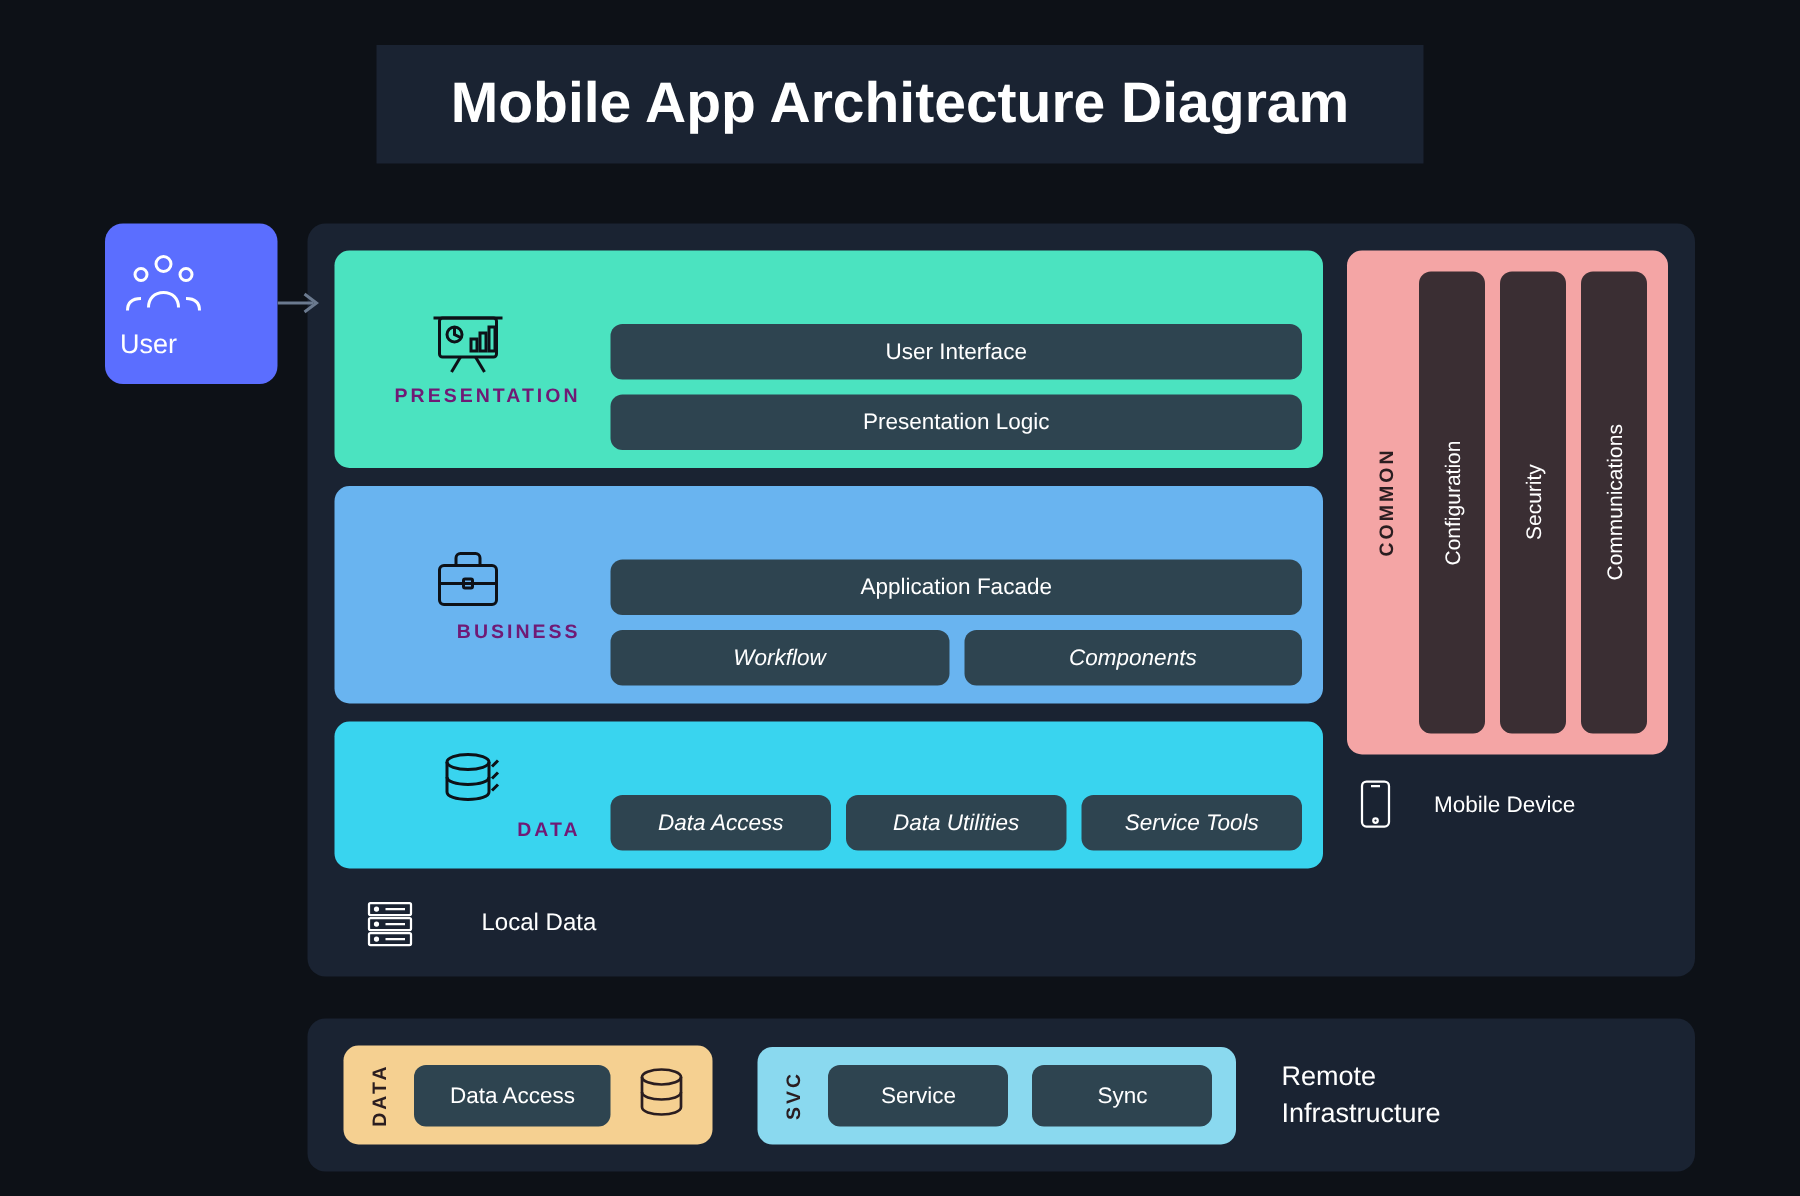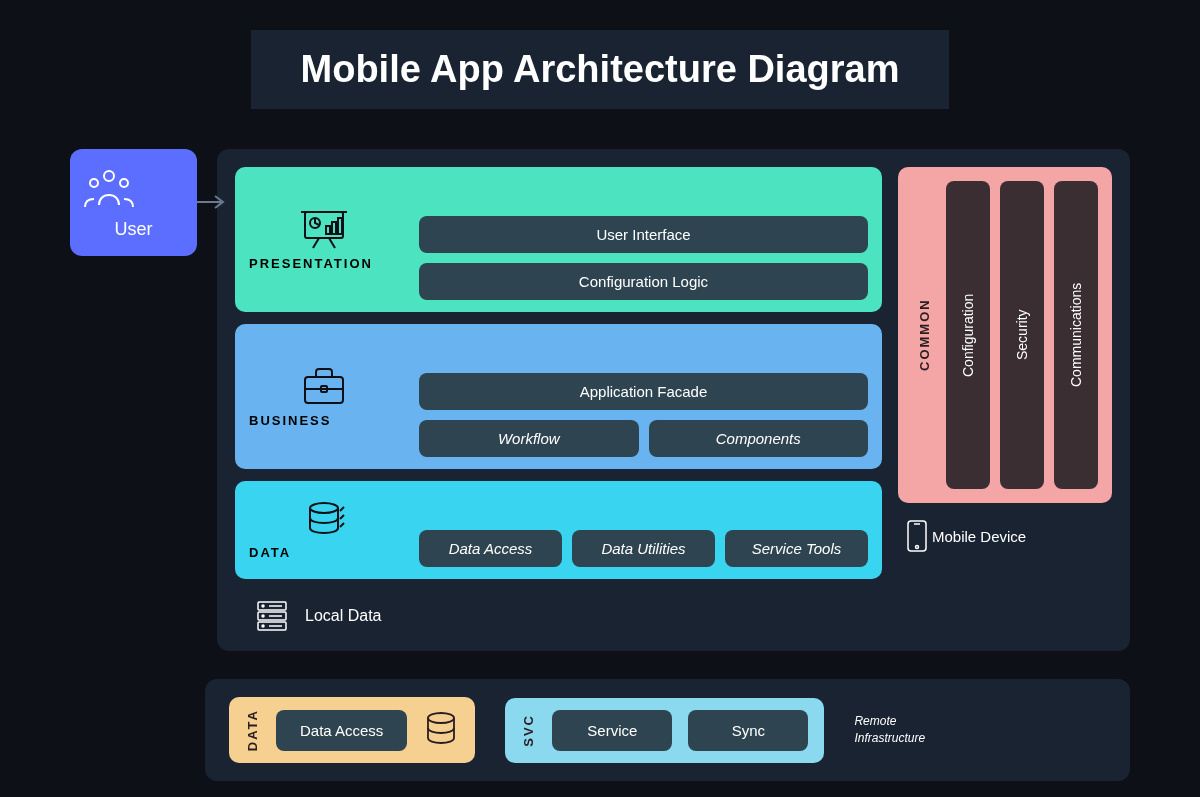--- a/index.html
+++ b/index.html
@@ -22,23 +22,23 @@
   font-weight: 600;
 }
 .row {
   display: flex;
   gap: 20px;
   align-items: flex-start;
 }
 .user-box {
   background: #5b6eff;
   border-radius: 12px;
-  width: 127px;
+  width: 115px;
   padding: 18px 10px 16px;
-  text-align: center;
+  text-align: left;
   position: relative;
 }
 .user-box .icon { margin-bottom: 8px; }
 .user-box .label { font-size: 18px; font-weight: 500; }
 .arrow {
   position: absolute;
   right: -30px;
   top: 45px;
 }
 .main-block {
@@ -60,22 +60,22 @@
   padding: 12px 14px;
   display: flex;
   gap: 20px;
   align-items: center;
 }
 .layer.presentation { background: #4be3c0; }
 .layer.business { background: #69b4f0; }
 .layer.data { background: #39d4ef; }
 .layer-left {
   width: 150px;
-  text-align: left;
-  color: #000000;
+  text-align: right;
+  color: #701a75;
 }
 .layer-left .icon { margin-bottom: 6px; display:flex; justify-content:center; }
 .layer-left .label {
   font-size: 13px;
   font-weight: 600;
   letter-spacing: 2px;
 }
 .layer-right {
   flex: 1;
   display: flex;
@@ -96,21 +96,21 @@
   display: flex;
   gap: 10px;
   font-style: italic;
 }
 .local-footer {
   padding: 8px 20px 0;
   display: flex;
   align-items: center;
   gap: 16px;
 }
-.local-footer .text { font-size: 16px; }
+.local-footer .text { font-size: 16px; margin-left: 28px; }
 .common-panel {
   background: #f4a5a5;
   border-radius: 10px;
   padding: 14px;
   display: flex;
   gap: 10px;
   height: 336px;
 }
 .vbar {
   background: #3a2e33;
@@ -134,21 +134,21 @@
   font-size: 13px;
 }
 .device-col {
   display: flex;
   flex-direction: column;
   gap: 10px;
 }
 .device-footer {
   display: flex;
   align-items: center;
-  gap: 4px;
+  gap: 28px;
   padding: 6px 8px 0;
 }
 .device-footer .text { font-size: 15px; }
 .remote-block {
   background: #1a2332;
   border-radius: 12px;
   padding: 18px 24px;
   margin-top: 28px;
   margin-left: 135px;
   display: flex;
@@ -167,23 +167,22 @@
 .vlabel {
   writing-mode: vertical-rl;
   transform: rotate(180deg);
   font-size: 13px;
   font-weight: 700;
   color: #2a1d20;
   letter-spacing: 2px;
 }
 .remote-panel .pill { padding: 12px 24px; }
 .remote-text {
-  font-size: 12px;
+  font-size: 18px;
   line-height: 1.4;
-  font-style: italic;
 }
 svg { display: block; }
 </style>
 </head>
 <body>
 
 <div class="title-bar">
   <h1>Mobile App Architecture Diagram</h1>
 </div>
 
@@ -229,21 +228,21 @@
                 <rect x="39" y="10" width="4" height="16"></rect>
                 <line x1="20" y1="30" x2="14" y2="40"></line>
                 <line x1="30" y1="30" x2="36" y2="40"></line>
               </g>
             </svg>
           </div>
           <div class="label">PRESENTATION</div>
         </div>
         <div class="layer-right">
           <div class="pill">User Interface</div>
-          <div class="pill">Configuration Logic</div>
+          <div class="pill">Presentation Logic</div>
         </div>
       </div>
 
       <div class="layer business">
         <div class="layer-left">
           <div class="icon">
             <svg width="50" height="42" viewBox="0 0 50 42">
               <g stroke="#0d1117" stroke-width="2" fill="none">
                 <rect x="6" y="12" width="38" height="26" rx="3"></rect>
                 <path d="M17 12V7a3 3 0 0 1 3-3h10a3 3 0 0 1 3 3v5"></path>

